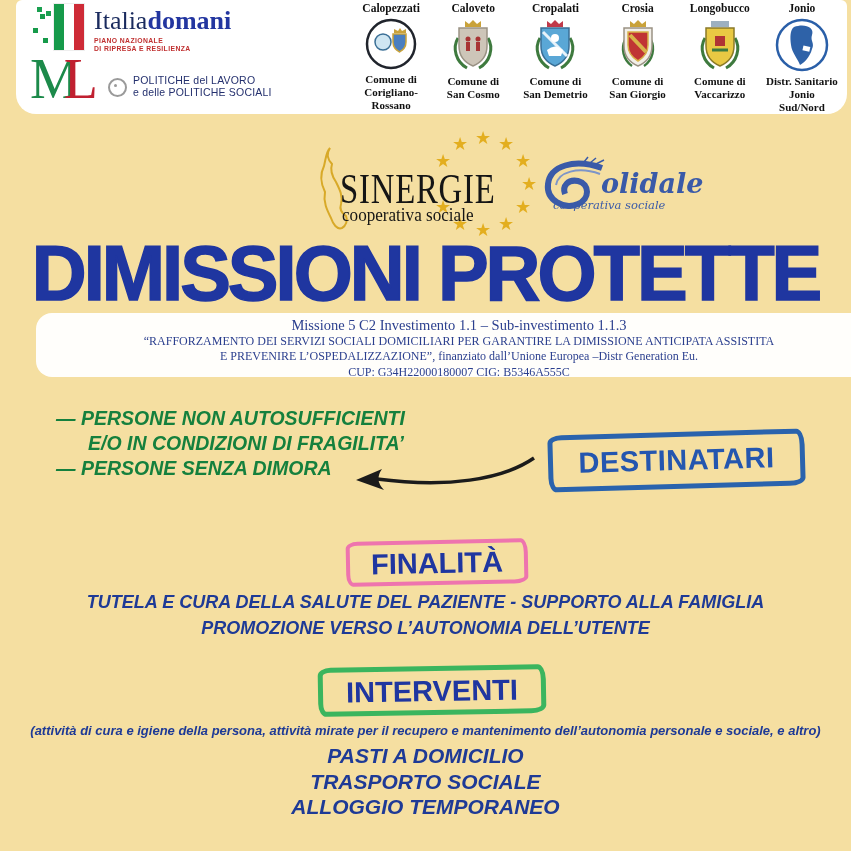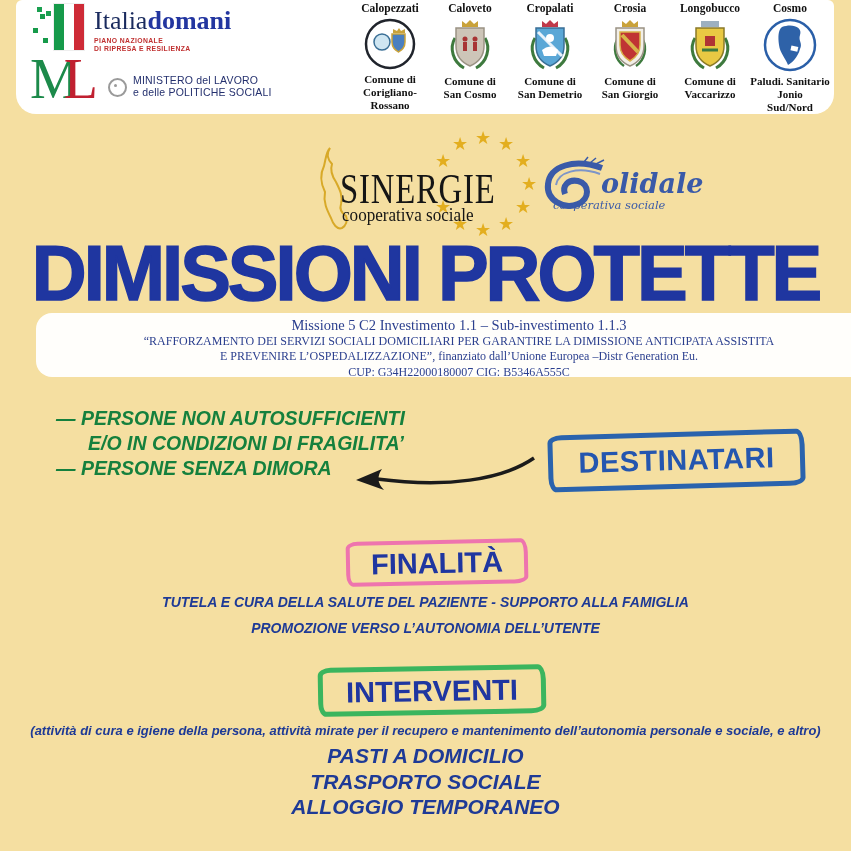--- a/index.html
+++ b/index.html
@@ -1,21 +1,21 @@
 <!DOCTYPE html>
 <html><head>
 <meta charset="utf-8">
 <style>
   html,body{margin:0;padding:0;background:#f5dfa1;}
   .poster{position:relative;width:851px;height:851px;background:#f5dfa1;overflow:hidden;
           font-family:"Liberation Sans",sans-serif;}
 
   
   .header{position:absolute;left:16px;top:0;width:818px;height:114px;background:#ffffff;
-          border-radius:6px 6px 20px 20px;}
+          border-radius:6px 6px 20px 20px;padding-left:13px;}
   .gov{position:absolute;left:14px;top:2px;width:300px;}
   .id-row{display:flex;align-items:flex-start;}
   .pixelwrap{position:relative;margin-left:24px;margin-top:2px;}
   .flag{width:30px;height:46px;display:flex;box-shadow:0 0 0 1px #eee;}
   .flag i{flex:1;}
   .flag .g{background:#169a4a;}.flag .w{background:#fff;}.flag .r{background:#ce2b37;}
   .pixels{position:absolute;left:-14px;top:10px;width:5px;height:5px;background:#169a4a;
           box-shadow:-7px 14px 0 #169a4a,3px 24px 0 #169a4a,-3px -7px 0 #1aa050,6px -3px 0 #1aa050;}
   .id-text{margin-left:10px;margin-top:6px;}
   .id-name{font-family:"Liberation Serif",serif;font-size:26px;line-height:26px;color:#1a2b5e;}
@@ -77,21 +77,21 @@
             border-radius:14px 8px 16px 8px / 8px 16px 8px 14px;transform:rotate(-1.6deg);
             font-size:29px;color:#2456af;line-height:47px;letter-spacing:.5px;}
   .fin-box{left:346px;top:540px;width:182px;height:45px;border:4px solid #ee74ae;
            border-radius:12px 7px 14px 7px / 7px 14px 7px 12px;transform:rotate(-1.2deg);
            font-size:29px;color:#1f36a0;line-height:39px;}
   .int-box{left:318px;top:666px;width:228px;height:49px;border:5px solid #3bb55e;
            border-radius:13px 8px 15px 8px / 8px 15px 8px 13px;transform:rotate(-1deg);
            font-size:29px;color:#1f36a0;line-height:41px;}
 
   .fin-lines{position:absolute;left:0;top:589px;width:851px;text-align:center;color:#1e3a96;
-             font-style:italic;font-weight:bold;font-size:14px;line-height:26px;}
+             font-style:italic;font-weight:bold;font-size:18px;line-height:26px;}
 
   .int-lines{position:absolute;left:0;top:719px;width:851px;text-align:center;color:#1e3a96;
              font-style:italic;font-weight:bold;}
   .int-lines .big{font-size:21px;line-height:25.5px;}
   .int-lines .note{font-size:13px;line-height:24px;font-style:italic;}
 </style>
 </head>
 <body>
 
 <div class="poster">
@@ -112,21 +112,21 @@
           <span class="id-name"><span>Italia</span><b>domani</b></span>
           <div class="id-sub">PIANO NAZIONALE
 DI RIPRESA E RESILIENZA</div>
         </span>
       </div>
       <div class="ml-row">
         <span class="mono ml-m">M</span>
         <span class="mono ml-l">L</span>
         <span class="emblem"></span>
         <span class="ml-text">
-          <div>MINISTERO del LAVORO</div>
+          <div>POLITICHE del LAVORO</div>
           <div>e delle POLITICHE SOCIALI</div>
         </span>
       </div>
     </div>
 
     <div class="partners">
 
       <div class="partner">
         <span class="p-top">Calopezzati</span>
         <span class="crest">
@@ -202,29 +202,29 @@
             <path d="M8 10 H36 V28 C36 40 29 45 22 48 C15 45 8 40 8 28 Z" fill="#e9c943" stroke="#8a7a28" stroke-width="1.5"></path>
             <rect x="17" y="18" width="10" height="10" fill="#b03434"></rect>
             <path d="M14 32 H30" stroke="#3e7a3e" stroke-width="3"></path>
           </svg>
         </span>
         <span class="p-bottom">Comune di
 Vaccarizzo</span>
       </div>
 
       <div class="partner">
-        <span class="p-top">Cosmo</span>
+        <span class="p-top">Jonio</span>
         <span class="crest">
           <svg width="56" height="56" viewBox="0 0 56 56">
             <circle cx="28" cy="28" r="25" fill="#ffffff" stroke="#2a5fa8" stroke-width="2.5"></circle>
             <path d="M20 10 C30 6 41 10 38 18 C36 24 41 26 38 32 C36 40 30 46 26 48 C24 42 18 36 17 28 C16 20 16 13 20 10 Z" fill="#2e62a8"></path>
             <rect x="29" y="29" width="7" height="5" fill="#ffffff" transform="rotate(12 32 31)"></rect>
           </svg>
         </span>
-        <span class="p-bottom">Paludi. Sanitario Jonio
+        <span class="p-bottom">Distr. Sanitario Jonio
 Sud/Nord</span>
       </div>
 
     </div>
   </div>
 
   <div class="logo-band">
 
     <span class="italy-outline">
       <svg width="34" height="92" viewBox="0 0 34 92">

